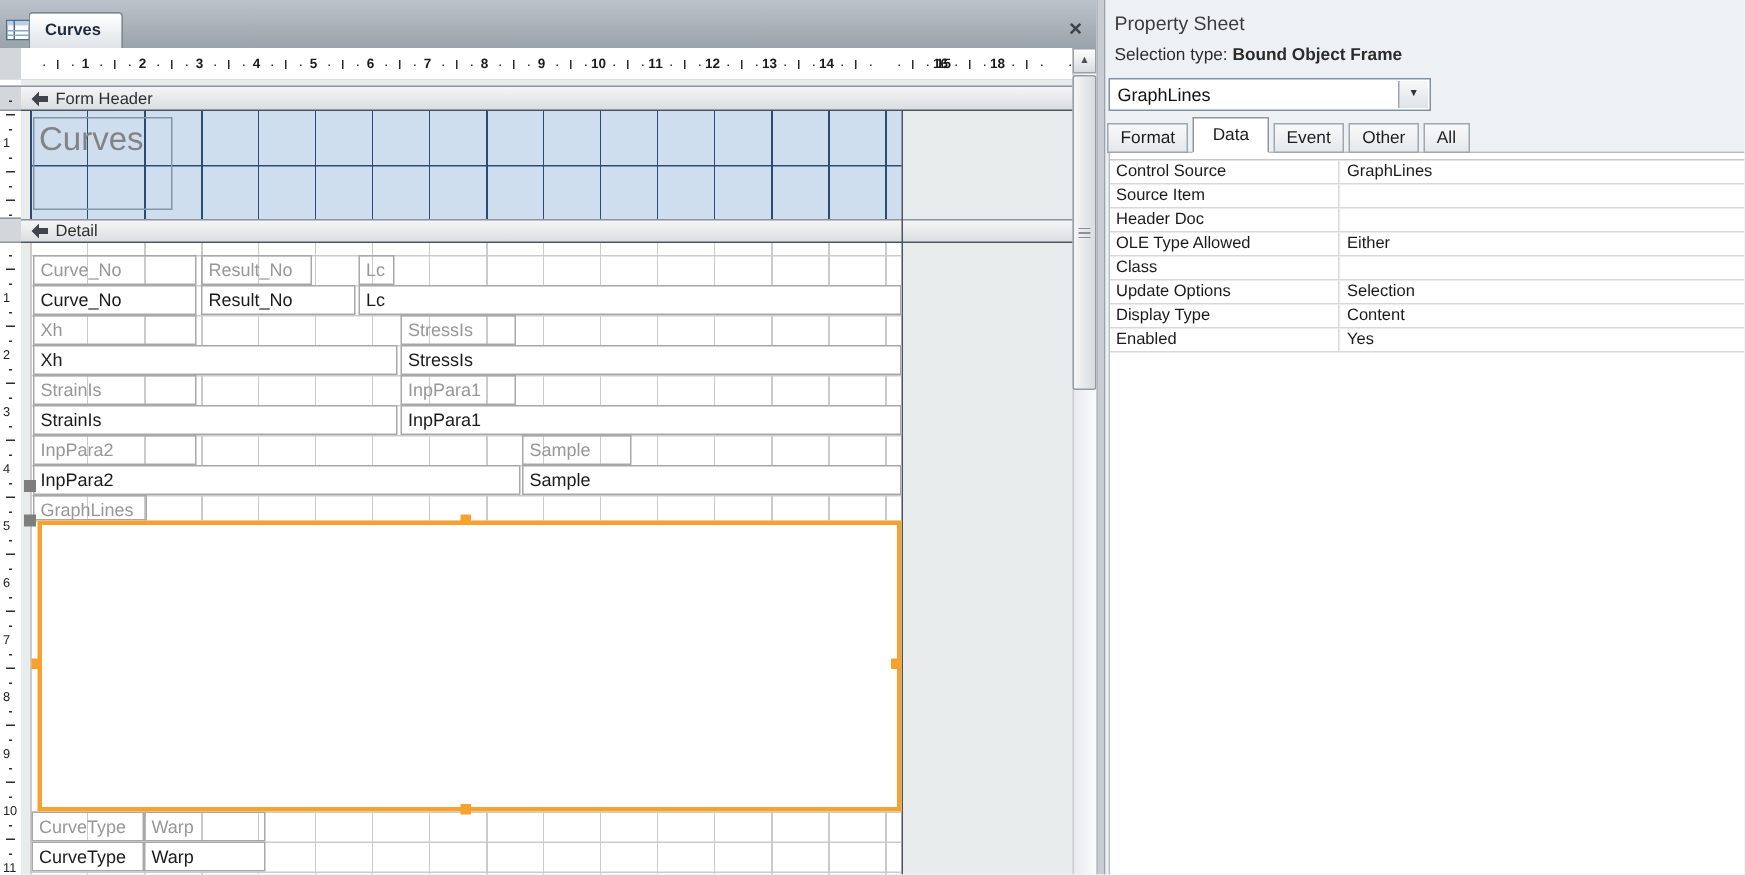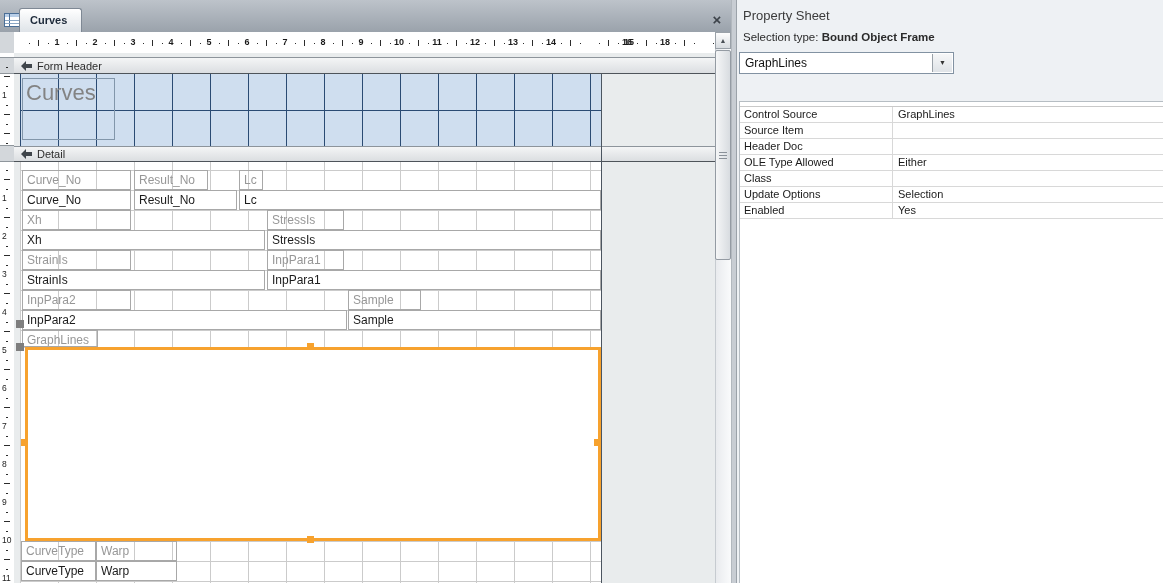--- a/index.html
+++ b/index.html
@@ -332,20 +332,27 @@
     <div class="ps-selline">
       <span>Selection type:</span>
       <b>Bound Object Frame</b>
     </div>
     <div class="ps-combo">
       <span>GraphLines</span>
       <span class="ps-combo-btn">
         <span>▼</span>
       </span>
     </div>
+    <div class="ps-tabs" id="propTabs">
+        <div class="ps-tab">Format</div>
+        <div class="ps-tab active">Data</div>
+        <div class="ps-tab">Event</div>
+        <div class="ps-tab">Other</div>
+        <div class="ps-tab">All</div>
+      </div>
     <div class="ps-content">
       <div class="ps-rows" id="propRows">
           <div class="ps-row">
             <div class="ps-cell-name">Control Source</div>
             <div class="ps-cell-value">GraphLines</div>
           </div>
           <div class="ps-row">
             <div class="ps-cell-name">Source Item</div>
             <div class="ps-cell-value"></div>
           </div>
@@ -357,20 +364,24 @@
             <div class="ps-cell-name">OLE Type Allowed</div>
             <div class="ps-cell-value">Either</div>
           </div>
           <div class="ps-row">
             <div class="ps-cell-name">Class</div>
             <div class="ps-cell-value"></div>
           </div>
           <div class="ps-row">
             <div class="ps-cell-name">Update Options</div>
             <div class="ps-cell-value">Selection</div>
+          </div>
+          <div class="ps-row">
+            <div class="ps-cell-name">Display Type</div>
+            <div class="ps-cell-value">Content</div>
           </div>
           <div class="ps-row">
             <div class="ps-cell-name">Enabled</div>
             <div class="ps-cell-value">Yes</div>
           </div>
         </div>
     </div>
   </div>
 
 <div class="abs handle" style="left: 16px; top: 320px; width: 8px; height: 8px; background: rgb(126, 126, 126);"></div>

